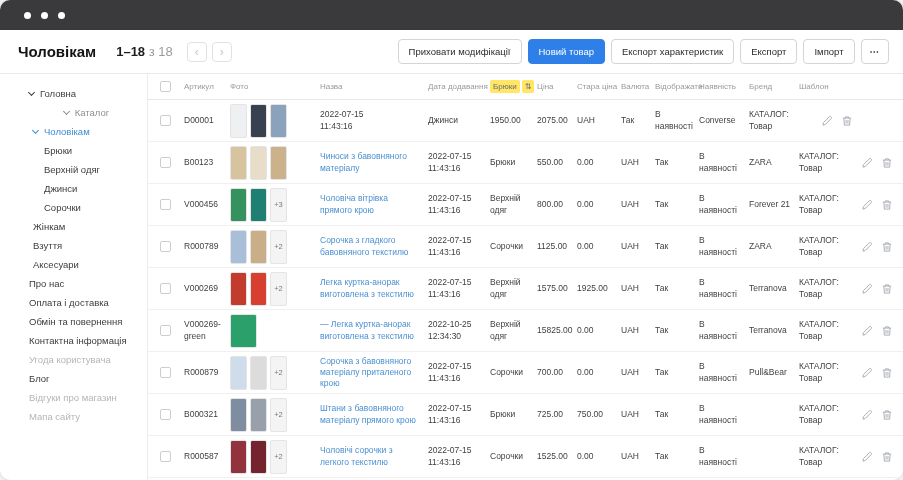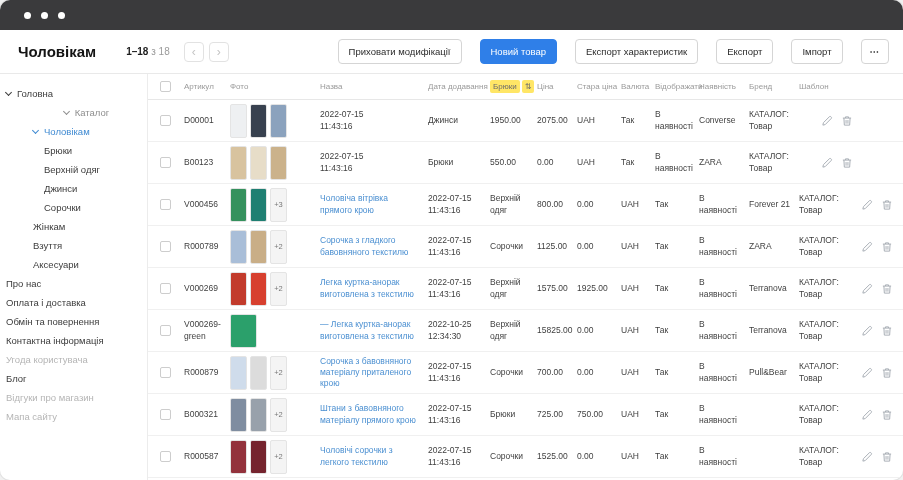--- a/index.html
+++ b/index.html
@@ -7,34 +7,34 @@
   body { background: #f1f1f1; font-family: "Liberation Sans", sans-serif; -webkit-font-smoothing: antialiased; }
   .window { width: 903px; height: 480px; border-radius: 10px; overflow: hidden; background: #fff; display: flex; flex-direction: column; box-shadow: 0 0 0 1px #e2e2e2; }
 
   
   .titlebar { height: 30px; background: #3a3a3c; display: flex; align-items: center; padding-left: 24px; gap: 10px; flex: 0 0 auto; }
   .titlebar .dot { width: 7px; height: 7px; border-radius: 50%; background: #fff; }
 
   
   .pageheader { height: 44px; display: flex; align-items: center; padding: 0 14px 0 18px; border-bottom: 1px solid #e9e9e9; flex: 0 0 auto; }
   .title { font-size: 15px; font-weight: bold; color: #141414; }
-  .pag { margin-left: 30px; font-size: 10px; color: #9b9b9b; white-space: nowrap; }
+  .pag { margin-left: 20px; font-size: 13px; color: #9b9b9b; white-space: nowrap; }
   .pag b { color: #1d1d1d; }
   .pager { display: flex; gap: 5px; margin-left: 14px; }
   .pbtn { width: 20px; height: 20px; border: 1px solid #e2e2e2; border-radius: 4px; color: #c4c4c4; font-size: 12px; line-height: 1; display: flex; align-items: center; justify-content: center; background: #fff; cursor: pointer; }
-  .actions { margin-left: auto; display: flex; gap: 18px; align-items: center; }
+  .actions { margin-left: auto; display: flex; gap: 6px; align-items: center; }
   .hbtn { font-family: inherit; font-size: 9.5px; color: #2b2b2b; background: #fff; border: 1px solid #d5d5d5; border-radius: 4px; padding: 6px 10px; white-space: nowrap; cursor: pointer; }
   .hbtn.primary { background: var(--accent, #2f7fe8); border-color: var(--accent, #2f7fe8); color: #fff; }
   .hbtn.more { font-weight: bold; padding: 6px 8px; letter-spacing: 1px; }
 
   
   .main { flex: 1; display: flex; min-height: 0; }
   .sidebar { width: 148px; flex: 0 0 auto; border-right: 1px solid #ececec; padding-top: 10px; overflow: hidden; }
   .nav-item { display: flex; align-items: center; font-size: 9.5px; color: #3c3c3c; height: 19px; cursor: pointer; white-space: nowrap; }
-  .nav-item.lvl0 { padding-left: 6px; }
+  .nav-item.lvl0 { padding-left: 29px; }
   .nav-item.lvl1 { padding-left: 26px; }
   .nav-item.lvl2 { padding-left: 33px; }
   .nav-item.lvl3 { padding-left: 44px; }
   .nav-item.gray { color: #8f8f8f; justify-content: center; }
   .nav-item.active { color: var(--activenav, #3f8ad2); }
   .nav-item.muted { color: #b5b5b5; }
   .chev { width: 5px; height: 5px; border-right: 1.3px solid currentColor; border-bottom: 1.3px solid currentColor; transform: rotate(45deg); margin-right: 6px; margin-top: -3px; flex: 0 0 auto; }
 
   
   .content { flex: 1; min-width: 0; display: flex; flex-direction: column; }
@@ -203,20 +203,23 @@
             </div>
           </div>
           <div class="t-row">
             <span class="checkbox"></span>
             <div class="cell-article">B00123</div>
             <div class="photos">
               <span class="thumb" style="background: linear-gradient(rgb(216, 195, 159), rgb(216, 195, 159));"></span>
               <span class="thumb" style="background: linear-gradient(rgb(231, 221, 200), rgb(231, 221, 200));"></span>
               <span class="thumb" style="background: linear-gradient(rgb(203, 178, 139), rgb(203, 178, 139));"></span>
             </div>
+            <div>
+              <a class="name-link">Чиноси з бавовняного матеріалу</a>
+            </div>
             <div class="cellpad">
               <div>2022-07-15</div>
               <div>11:43:16</div>
             </div>
             <div class="cellpad">Брюки</div>
             <div class="cellpad">550.00</div>
             <div class="cellpad">0.00</div>
             <div class="cellpad">UAH</div>
             <div class="cellpad">Так</div>
             <div class="cellpad">В наявності</div>

